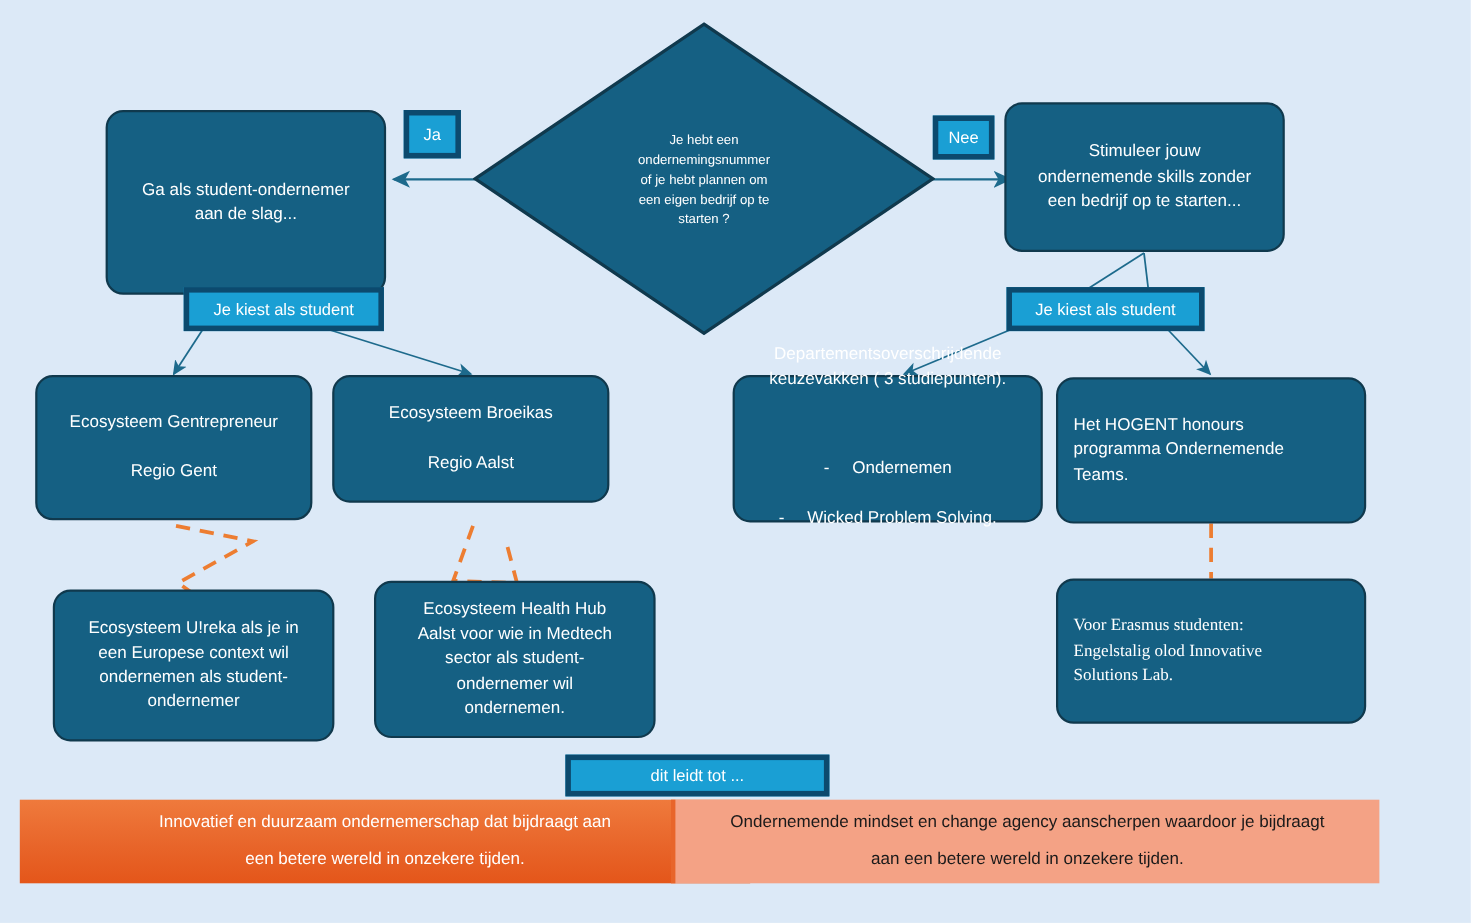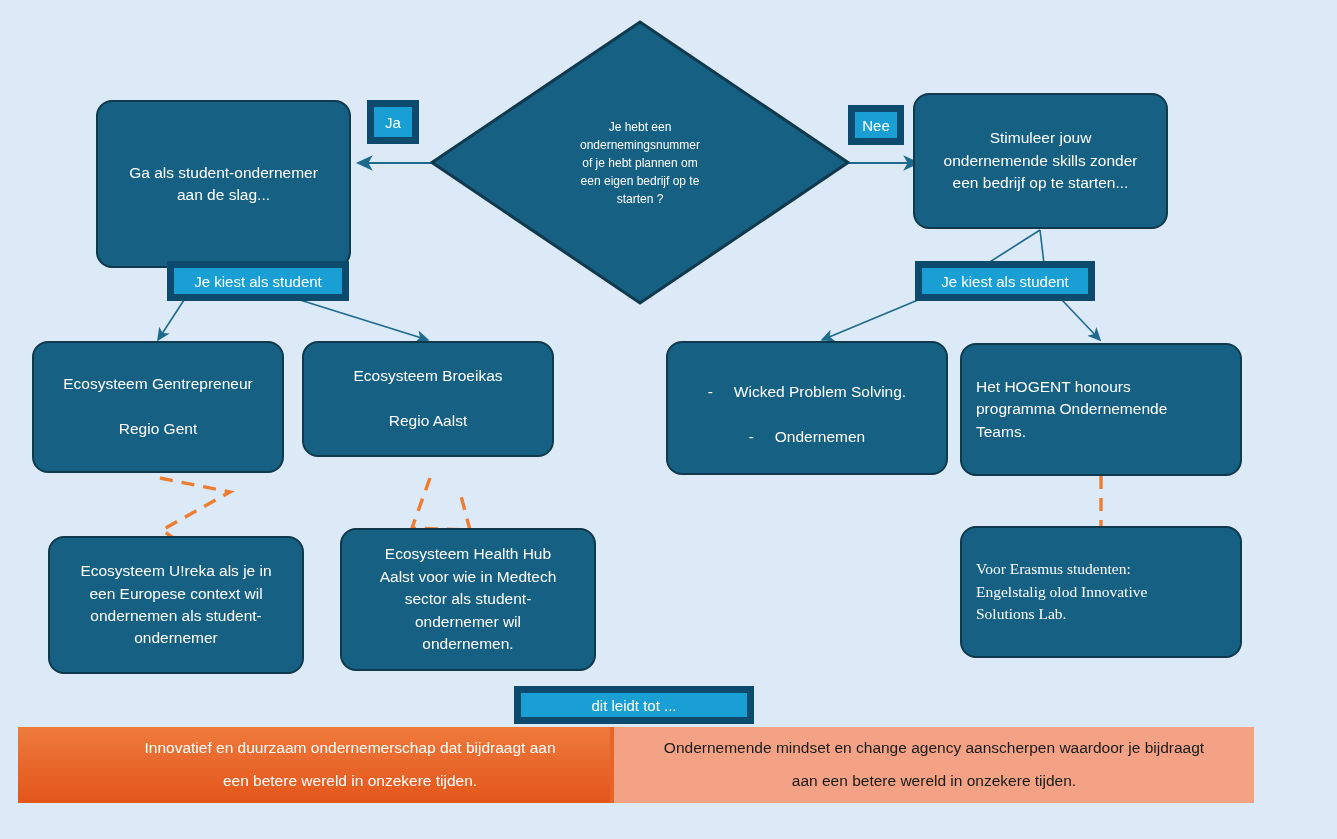--- a/index.html
+++ b/index.html
@@ -71,21 +71,21 @@
     line-height: 1.5;
     white-space: pre-line;
     padding: 0 64px;
     box-sizing: border-box;
   }
 
   .tag {
     position: absolute;
     box-sizing: border-box;
     background: #1a9fd4;
-    border: 7px solid #0c4a6e;
+    border: 5px solid #0c4a6e;
     color: #ffffff;
     font-size: 15px;
     display: flex;
     align-items: center;
     justify-content: center;
     text-align: center;
     z-index: 6;
   }
   .tag.small {
     font-size: 15px;
@@ -215,23 +215,25 @@
   <div class="node" style="left:32px; top:341px; width:252px; height:132px;">Ecosysteem Gentrepreneur
 
 Regio Gent</div>
 
   <div class="node" style="left:302px; top:341px; width:252px; height:116px;">Ecosysteem Broeikas
 
 Regio Aalst</div>
 
   <div class="node" style="left:666px; top:341px; width:282px; height:134px;">
     <div class="bullet-node">
+      <div class="bullet-head">Departementsoverschrijdende
+keuzevakken ( 3 studiepunten).</div>
       <ul class="bullet-list">
+        <li><span class="dash">-</span><span>Ondernemen</span></li>
         <li><span class="dash">-</span><span>Wicked Problem Solving.</span></li>
-        <li><span class="dash">-</span><span>Ondernemen</span></li>
       </ul>
     </div>
   </div>
 
   <div class="node" style="left:960px; top:343px; width:282px; height:133px;">
     <div class="left-text">Het HOGENT honours
 programma Ondernemende
 Teams.</div>
   </div>
 

